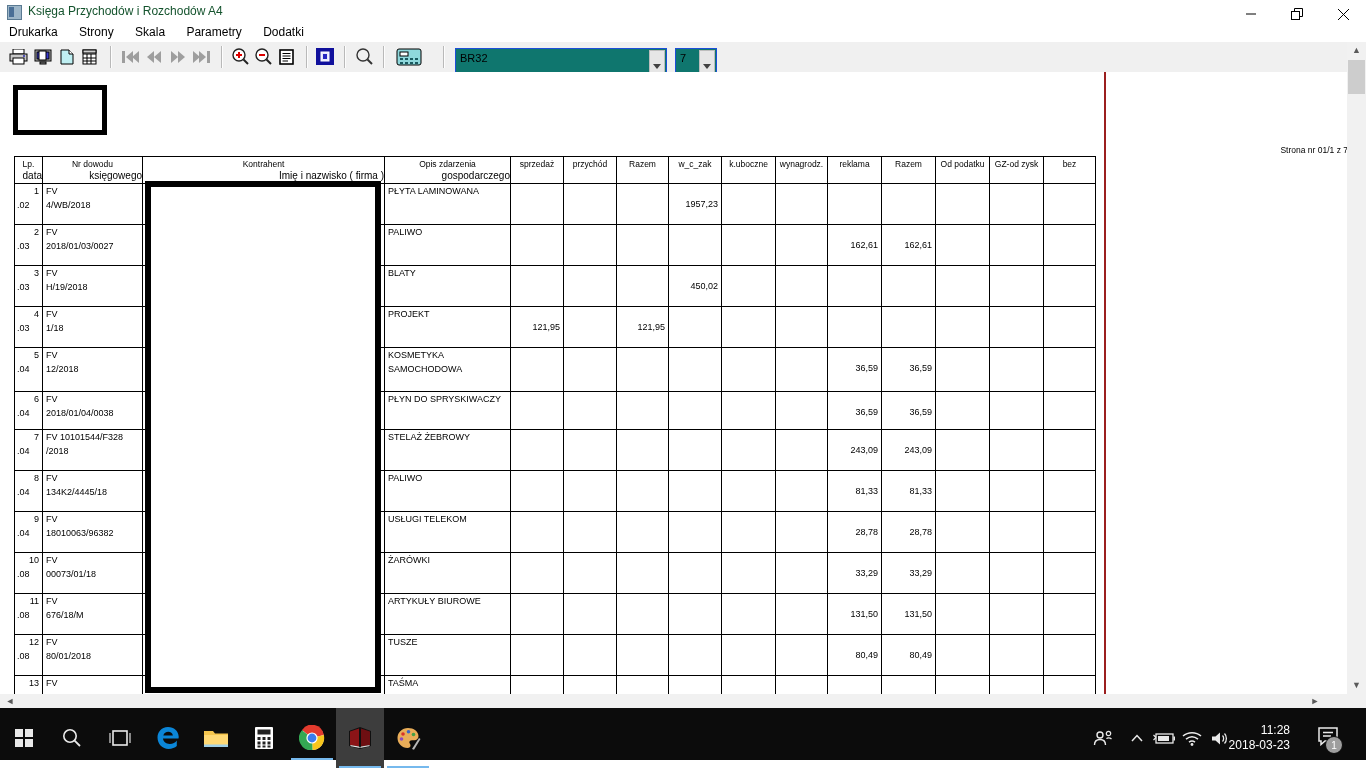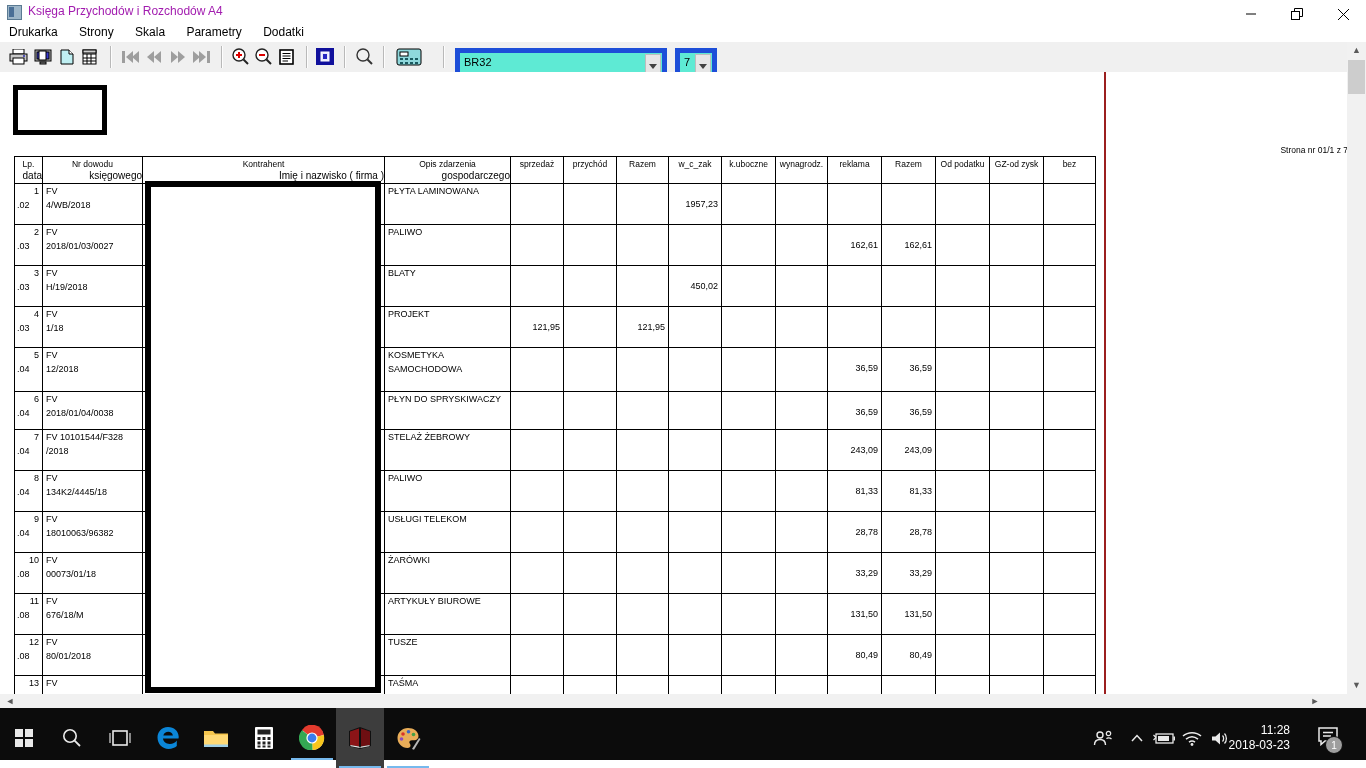--- a/index.html
+++ b/index.html
@@ -1,31 +1,31 @@
 <!DOCTYPE html>
 <html><head>
 <meta charset="utf-8">
 <style>
   html,body{margin:0;padding:0;width:1366px;height:768px;overflow:hidden;
     font-family:"Liberation Sans", sans-serif; background:#fff;}
   
   #titlebar{position:absolute;left:0;top:0;width:1366px;height:24px;background:#fff;}
   #app-icon{position:absolute;left:7px;top:5px;width:13px;height:13px;background:#9db6c8;border:1px solid #5a7a92;}
   #app-icon:after{content:"";position:absolute;left:1px;top:1px;width:5px;height:10px;background:#4a6f96;}
-  #title-text{position:absolute;left:28px;top:4px;font-size:12px;color:#a21caf;}
+  #title-text{position:absolute;left:28px;top:4px;font-size:12px;color:#14532d;}
   .winbtn{position:absolute;top:0;width:46px;height:28px;display:flex;align-items:center;justify-content:center;}
   #btn-min{right:92px;} #btn-restore{right:46px;} #btn-close{right:0;}
   
   #menubar{position:absolute;left:0;top:24px;width:1366px;height:18px;background:#fff;font-size:12px;}
   .menu-item{display:inline-block;padding:1px 9px 2px 9px;color:#000;cursor:default;}
   
   #toolbar{position:absolute;left:0;top:42px;width:1366px;height:30px;background:#f0f0f0;border-bottom:1px solid #d8d8d8;}
   .tbtn{position:absolute;top:3px;width:23px;height:23px;display:flex;align-items:center;justify-content:center;}
   .tsep{position:absolute;top:4px;width:1px;height:22px;background:#b9b9b9;border-right:1px solid #fdfdfd;}
-  .combo{position:absolute;top:6px;height:36px;background:#5eead4;border:5px solid #1d4ed8;box-sizing:border-box;}
+  .combo{position:absolute;top:6px;height:36px;background:#0f766e;border:1px solid #1d4ed8;box-sizing:border-box;}
   .combo .cval{position:absolute;left:4px;top:3px;font-size:11px;color:#000;}
   .combo .cbtn{position:absolute;right:1px;top:1px;bottom:1px;width:16px;background:#e6e6e6;
      border:1px solid #bdbdbd;box-sizing:border-box;display:flex;align-items:center;justify-content:center;}
   .carr{width:0;height:0;border-left:4px solid transparent;border-right:4px solid transparent;border-top:5px solid #414141;}
   
   #content{position:absolute;left:0;top:72px;width:1366px;height:622px;background:#fff;overflow:hidden;}
   #redline{position:absolute;left:1104px;top:0;width:2px;height:622px;background:#9b1f1f;}
   #logo-redact{position:absolute;left:13px;top:13px;width:84px;height:40px;border:5px solid #000;background:#fff;}
   #kontr-redact{position:absolute;left:145px;top:109px;width:224px;height:500px;border:6px solid #000;background:#fff;z-index:5;}
   #doc-title{position:absolute;left:0;top:56px;width:1105px;text-align:center;font-size:11.5px;color:#000;white-space:pre;}

